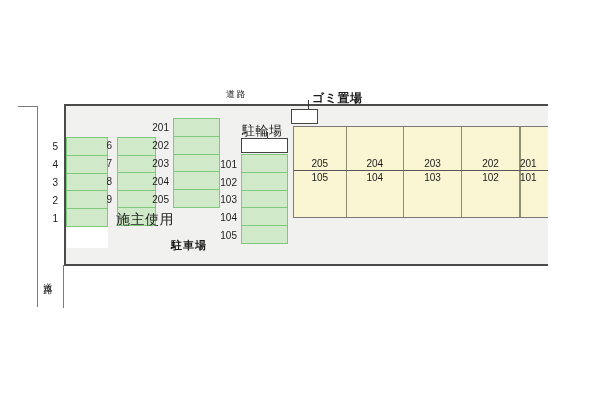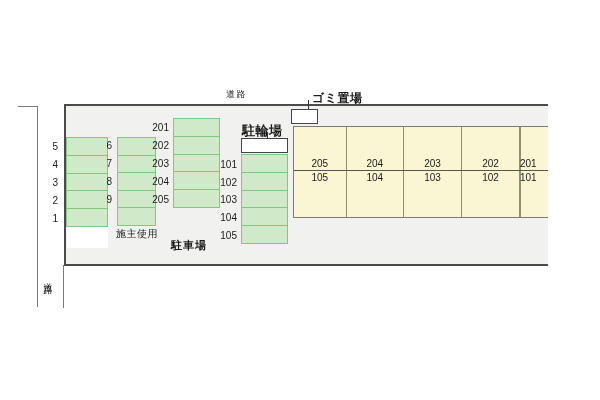--- a/index.html
+++ b/index.html
@@ -11,23 +11,23 @@
     --leader-line:#333333; --text:#1b1b1b; --page-bg:#ffffff;
   }
   html,body{margin:0;padding:0;}
   body{background:var(--page-bg);font-family:"Liberation Sans","DejaVu Sans",sans-serif;color:var(--text);}
   .plan{position:relative;width:548px;height:400px;background:var(--page-bg);overflow:hidden;}
   .abs{position:absolute;}
   .txt{position:absolute;white-space:nowrap;color:var(--text);}
 
   .road-top{left:226px;top:88px;font-size:9px;letter-spacing:1.5px;}
   .garbage-title{left:280px;top:90px;font-size:12px;font-weight:bold;letter-spacing:0.5px;margin-left:32px;}
-  .bike-title{left:242px;top:122px;font-size:13px;font-weight:bold;letter-spacing:0.5px;}
+  .bike-title{left:242px;top:122px;font-size:13px;font-weight:normal;letter-spacing:0.5px;}
   .parking-title{left:171px;top:238px;font-size:11px;font-weight:bold;letter-spacing:1px;}
-  .owner-label{left:116px;top:227px;font-size:10px;letter-spacing:0.5px;}
+  .owner-label{left:116px;top:211px;font-size:14px;letter-spacing:0.5px;}
   .road-left{left:41px;top:275px;font-size:9.5px;letter-spacing:2px;writing-mode:vertical-rl;}
 
   .site{left:64px;top:104px;width:521px;height:162px;background:var(--site-fill);
         border:2.5px solid var(--site-border);box-sizing:border-box;}
 
   .wbox{position:absolute;background:#fff;border:1px solid var(--box-border);box-sizing:border-box;}
   .garbage-box{left:291px;top:109px;width:27px;height:15px;}
   .bike-box{left:241px;top:138px;width:47px;height:15px;}
   .owner-box{position:absolute;left:66.5px;top:226.5px;width:41.5px;height:21px;background:#fff;}
 

